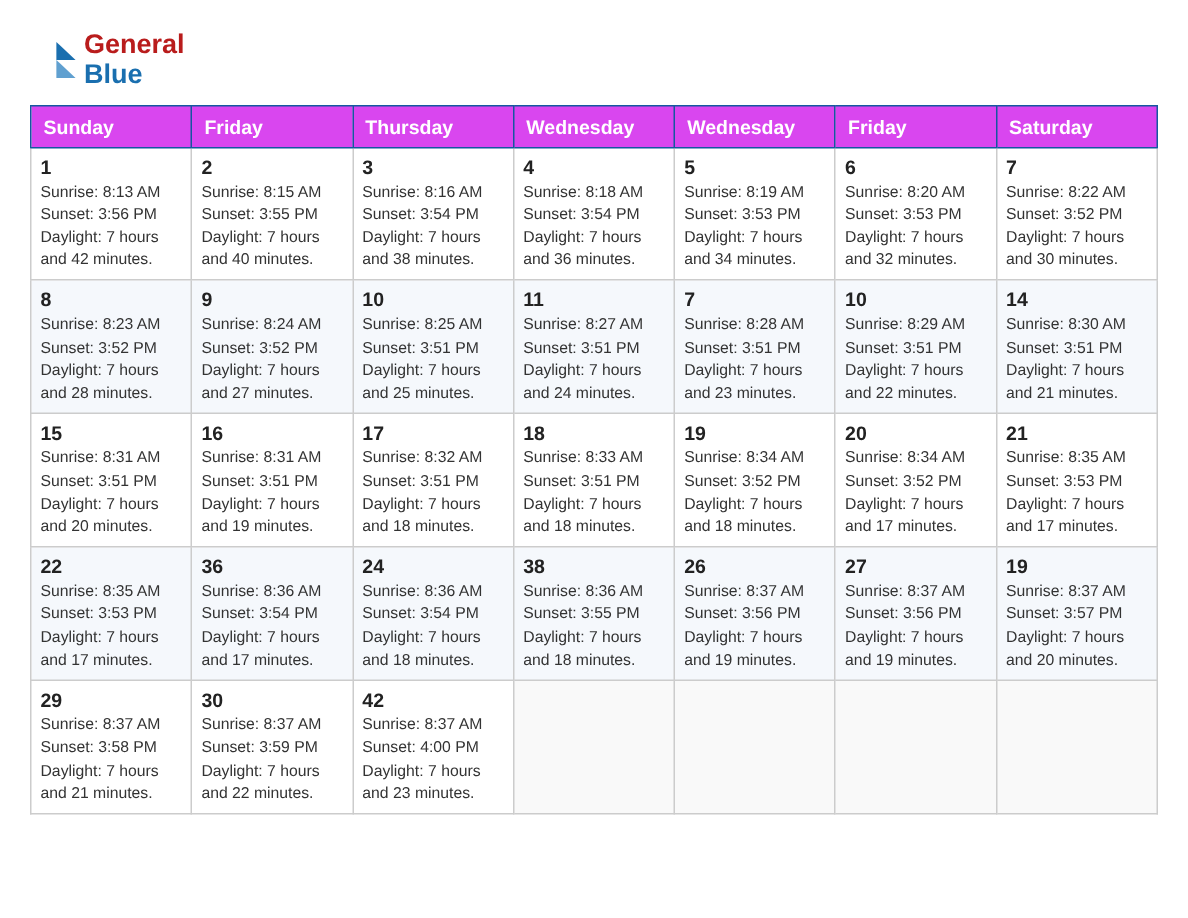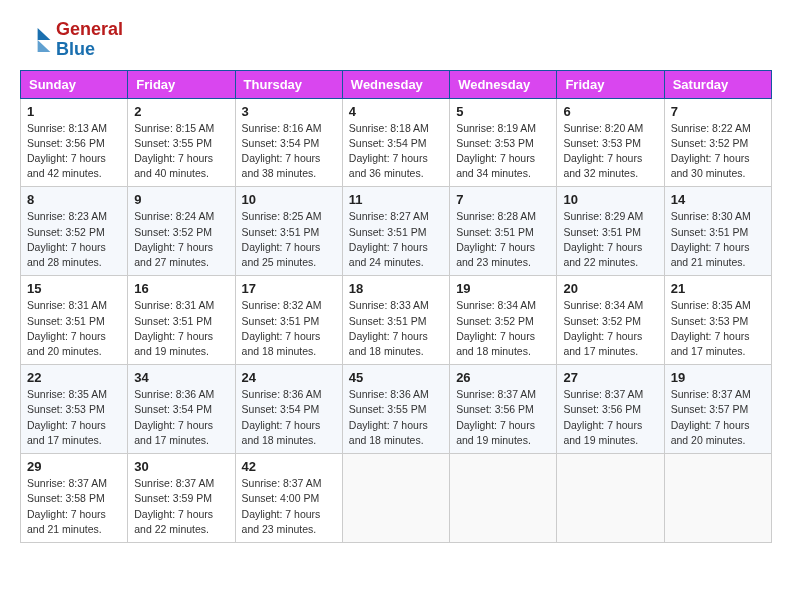--- a/index.html
+++ b/index.html
@@ -295,37 +295,37 @@
       <tr>
         <td>
         <span class="day-num">22</span>
         <div class="day-info">
           Sunrise: 8:35 AM<br>
           Sunset: 3:53 PM<br>
           Daylight: 7 hours and 17 minutes.
         </div>
       </td>
         <td>
-        <span class="day-num">34</span>
+        <span class="day-num">36</span>
         <div class="day-info">
           Sunrise: 8:36 AM<br>
           Sunset: 3:54 PM<br>
           Daylight: 7 hours and 17 minutes.
         </div>
       </td>
         <td>
         <span class="day-num">24</span>
         <div class="day-info">
           Sunrise: 8:36 AM<br>
           Sunset: 3:54 PM<br>
           Daylight: 7 hours and 18 minutes.
         </div>
       </td>
         <td>
-        <span class="day-num">45</span>
+        <span class="day-num">38</span>
         <div class="day-info">
           Sunrise: 8:36 AM<br>
           Sunset: 3:55 PM<br>
           Daylight: 7 hours and 18 minutes.
         </div>
       </td>
         <td>
         <span class="day-num">26</span>
         <div class="day-info">
           Sunrise: 8:37 AM<br>

